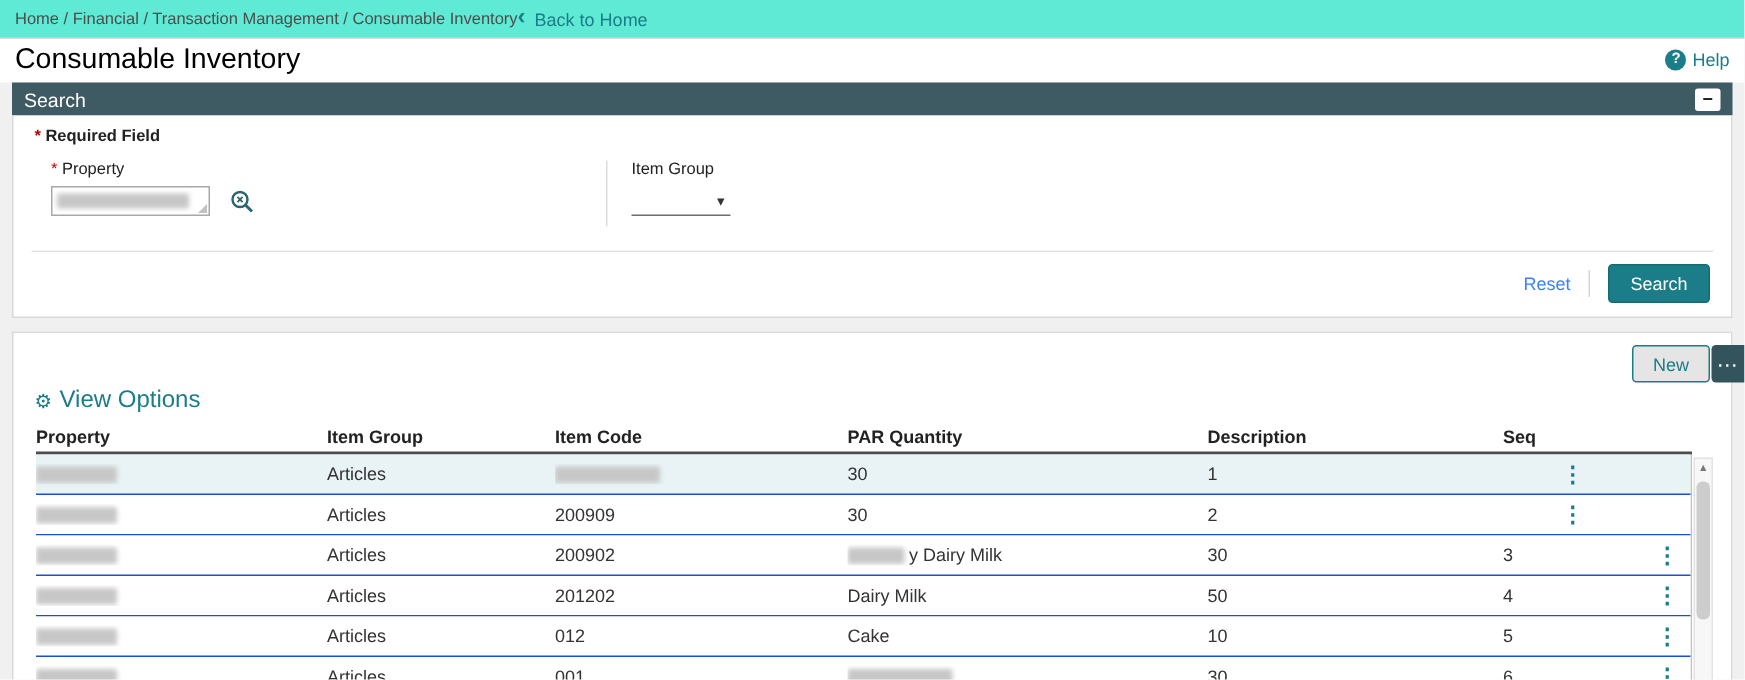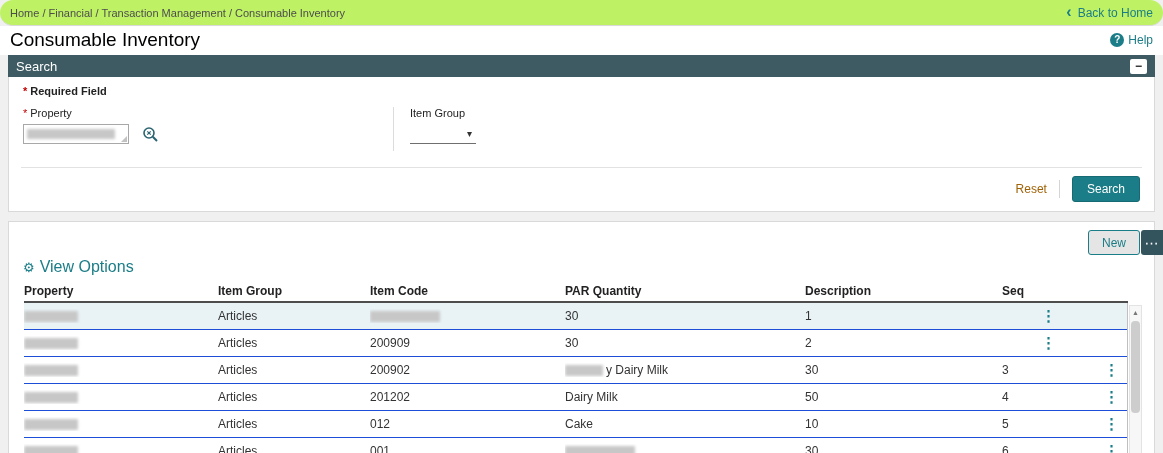--- a/index.html
+++ b/index.html
@@ -7,24 +7,23 @@
   body {
     font-family: "Liberation Sans", sans-serif;
     font-size: 12px;
     color: #333;
     background: #f0f0f0;
   }
   a, button { cursor: pointer; }
 
   
   .topbar {
-    height: 26px; background: #bef264; border-bottom: 1px solid #d9d9d9;
-    display: flex; justify-content: space-between; align-items: center;
+    height: 26px; background: #5eead4; border-bottom: 1px solid #d9d9d9;
+    display: flex; align-items: center;
     padding: 0 10px;
-    border-radius: 13px;
   }
   .breadcrumb { font-size: 11px; color: #4d4d4d; }
   .back-link {
     color: #1b7d87; font-size: 12px; display: flex; align-items: center; gap: 6px;
     text-decoration: none;
   }
   .back-chevron { font-size: 16px; line-height: 1; font-weight: bold; margin-top: -2px; }
 
   
   .titlebar {
@@ -49,21 +48,21 @@
   .collapse-btn {
     width: 17px; height: 15px; background: #fff; color: #222; border: none; border-radius: 2px;
     font-size: 12px; line-height: 13px; font-weight: bold; text-align: center; padding: 0;
   }
   .search-body {
     background: #fff; border: 1px solid #d9d9d9; border-top: none;
     padding: 6px 12px 0 12px;
   }
   .required-note { font-size: 11px; font-weight: bold; color: #222; margin: 2px 0 10px 2px; }
   .asterisk { color: #c00000; margin-right: 3px; }
-  .form-row { display: flex; align-items: flex-start; min-height: 48px; }
+  .form-row { display: flex; align-items: flex-start; min-height: 48px; margin-left: 11px; }
   .field-group { display: flex; flex-direction: column; }
   .field-label { font-size: 11px; color: #222; margin-bottom: 5px; }
   .prop-group { width: 372px; padding-left: 2px; }
   .prop-row { display: flex; align-items: center; gap: 12px; }
   .prop-input {
     width: 106px; height: 20px; background: #fff; border: 1px solid #a8a8a8;
     position: relative; display: flex; align-items: center; padding-left: 3px;
   }
   .prop-input .corner {
     position: absolute; right: 1px; bottom: 1px;
@@ -74,21 +73,21 @@
   .dropdown {
     width: 66px; height: 20px; background: #fff; border-bottom: 1px solid #6f6f6f;
     display: flex; align-items: center; justify-content: space-between; padding: 0 4px;
   }
   .dd-caret { font-size: 10px; color: #333; }
   .search-divider { border-top: 1px solid #e2e2e2; margin-top: 12px; }
   .search-footer {
     display: flex; justify-content: flex-end; align-items: center;
     padding: 8px 2px 9px 0;
   }
-  .reset-link { color: #a16207; text-decoration: none; font-size: 12px; }
+  .reset-link { color: #3b82f6; text-decoration: none; font-size: 12px; }
   .footer-sep { width: 1px; height: 18px; background: #d5d5d5; margin: 0 12px; }
   .search-btn {
     background: #1b7d87; color: #fff; border: 1px solid #166a73; border-radius: 3px;
     font-size: 12px; padding: 5px 14px; font-family: "Liberation Sans", sans-serif;
   }
 
   
   .results-panel {
     margin: 9px 8px 0 8px; background: #fff; border: 1px solid #d9d9d9;
     height: 250px; position: relative;

